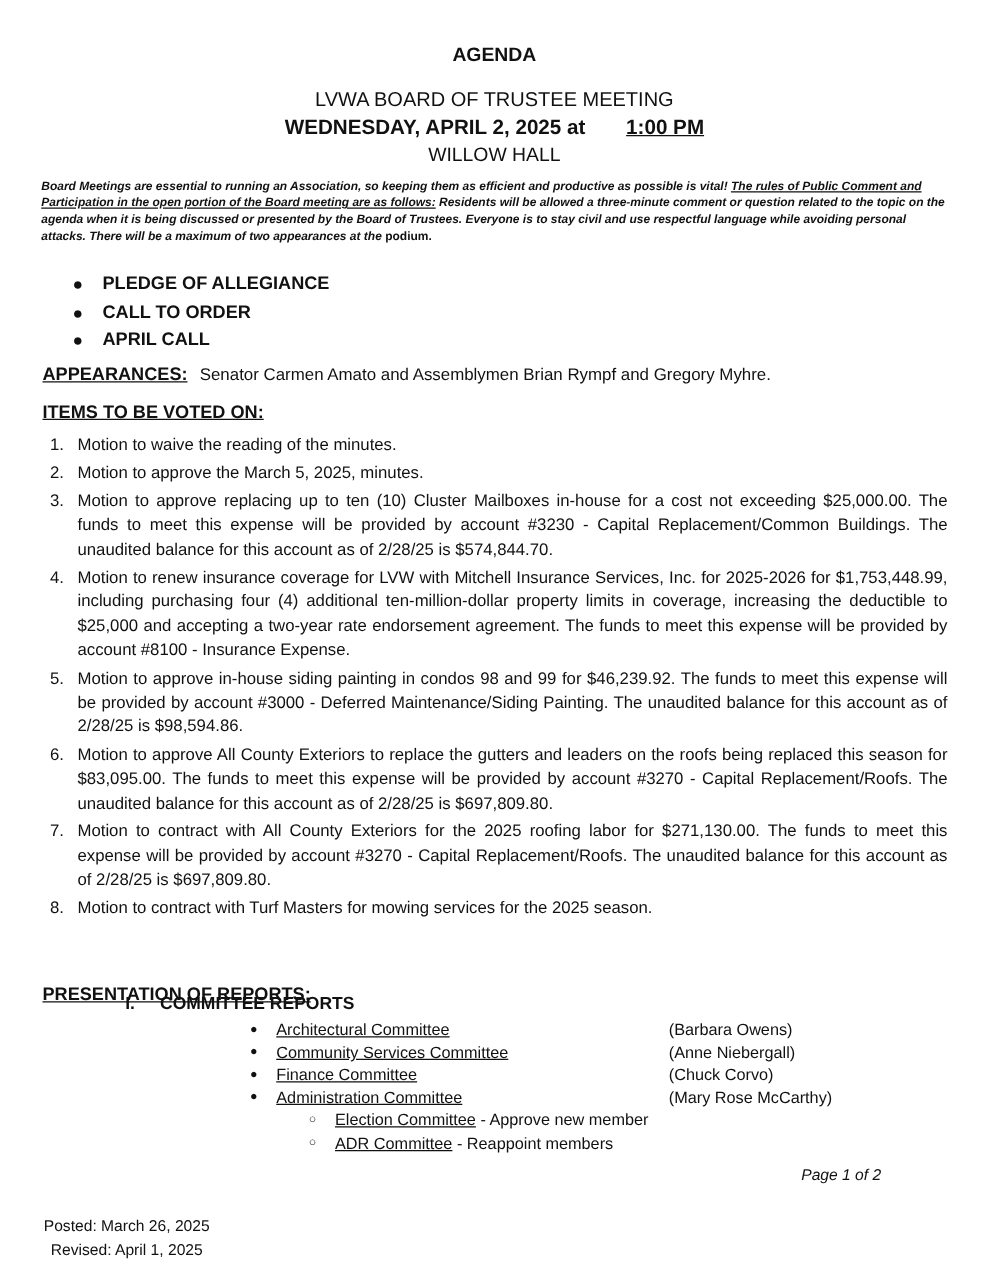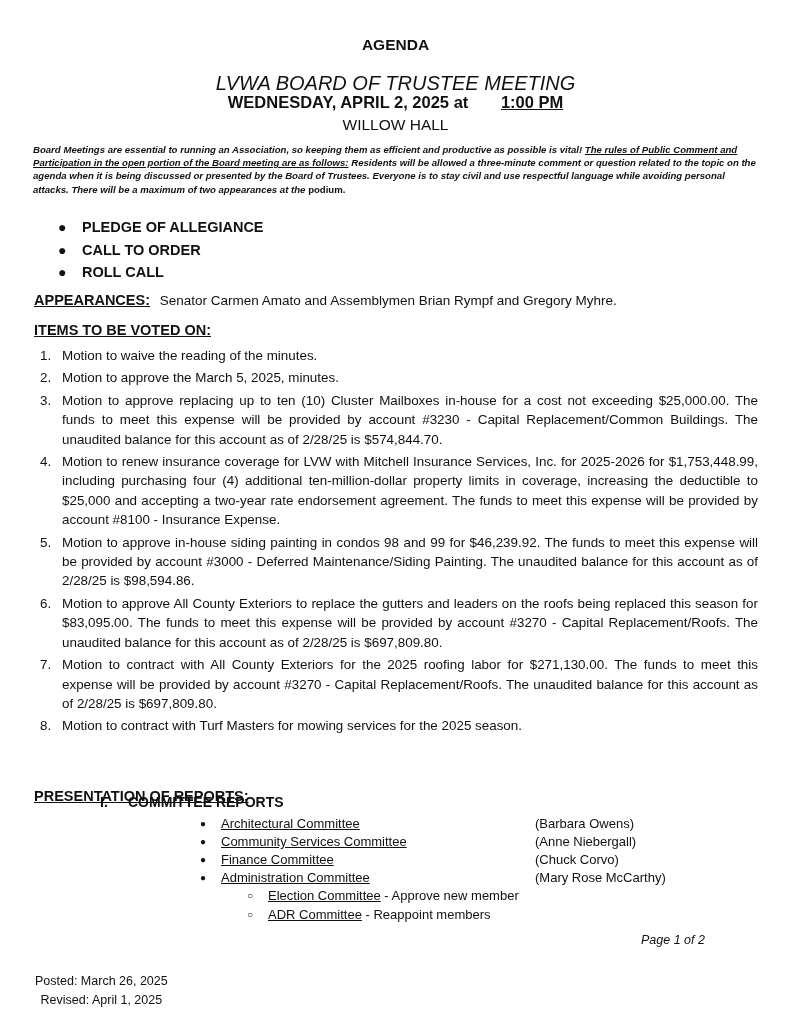--- a/index.html
+++ b/index.html
@@ -2,21 +2,21 @@
 <html><head>
 <meta charset="utf-8">
 <style>
   html, body { margin: 0; padding: 0; background: #ffffff; }
   body {
     width: 791px; height: 1024px; position: relative; overflow: hidden;
     font-family: "Liberation Sans", sans-serif; color: #111;
   }
   .page { position: absolute; left: 0; top: 0; width: 791px; height: 788px; }
   .agenda-title { position: absolute; top: 36px; left: 0; width: 791px; text-align: center; font-weight: bold; font-size: 15.5px; }
-  .org-title { position: absolute; top: 72px; left: 0; width: 791px; text-align: center; font-size: 20px; font-style: italic; }
+  .org-title { position: absolute; top: 72px; left: 0; width: 791px; text-align: center; font-size: 16px; }
   .date-line { position: absolute; top: 93px; left: 0; width: 791px; text-align: center; font-size: 16.5px; font-weight: bold; }
   .date-line .time { text-decoration: underline; margin-left: 28px; }
   .venue { position: absolute; top: 116px; left: 0; width: 791px; text-align: center; font-size: 15.5px; }
   .intro {
     position: absolute; top: 143px; left: 33px; width: 730px;
     font-size: 9.6px; line-height: 13.2px; font-style: italic; font-weight: bold;
   }
   .intro .u { text-decoration: underline; }
   .intro .plain { font-style: normal; }
   .opening { position: absolute; top: 216px; left: 58px; margin: 0; padding: 0; list-style: none; }
@@ -54,21 +54,21 @@
   </div>
   <div class="venue">WILLOW HALL</div>
 
   <div class="intro">
     <span>Board Meetings are essential to running an Association, so keeping them as efficient and productive as possible is vital! </span><span class="u">The rules of Public Comment and Participation in the open portion of the Board meeting are as follows:</span><span> Residents will be allowed a three-minute comment or question related to the topic on the agenda when it is being discussed or presented by the Board of Trustees. Everyone is to stay civil and use respectful language while avoiding personal attacks. There will be a maximum of two appearances at the </span><span class="plain">podium.</span>
   </div>
 
   <ul class="opening">
     <li><span class="dot">●</span><span>PLEDGE OF ALLEGIANCE</span></li>
     <li><span class="dot">●</span><span>CALL TO ORDER</span></li>
-    <li><span class="dot">●</span><span>ROLL CALL</span></li>
+    <li><span class="dot">●</span><span>APRIL CALL</span></li>
   </ul>
 
   <div class="appearances">
     <span class="label">APPEARANCES:</span>
     <span>Senator Carmen Amato and Assemblymen Brian Rympf and Gregory Myhre.</span>
   </div>
 
   <div class="section-head" style="top:322px;">ITEMS TO BE VOTED ON:</div>
 
   <div class="items">

